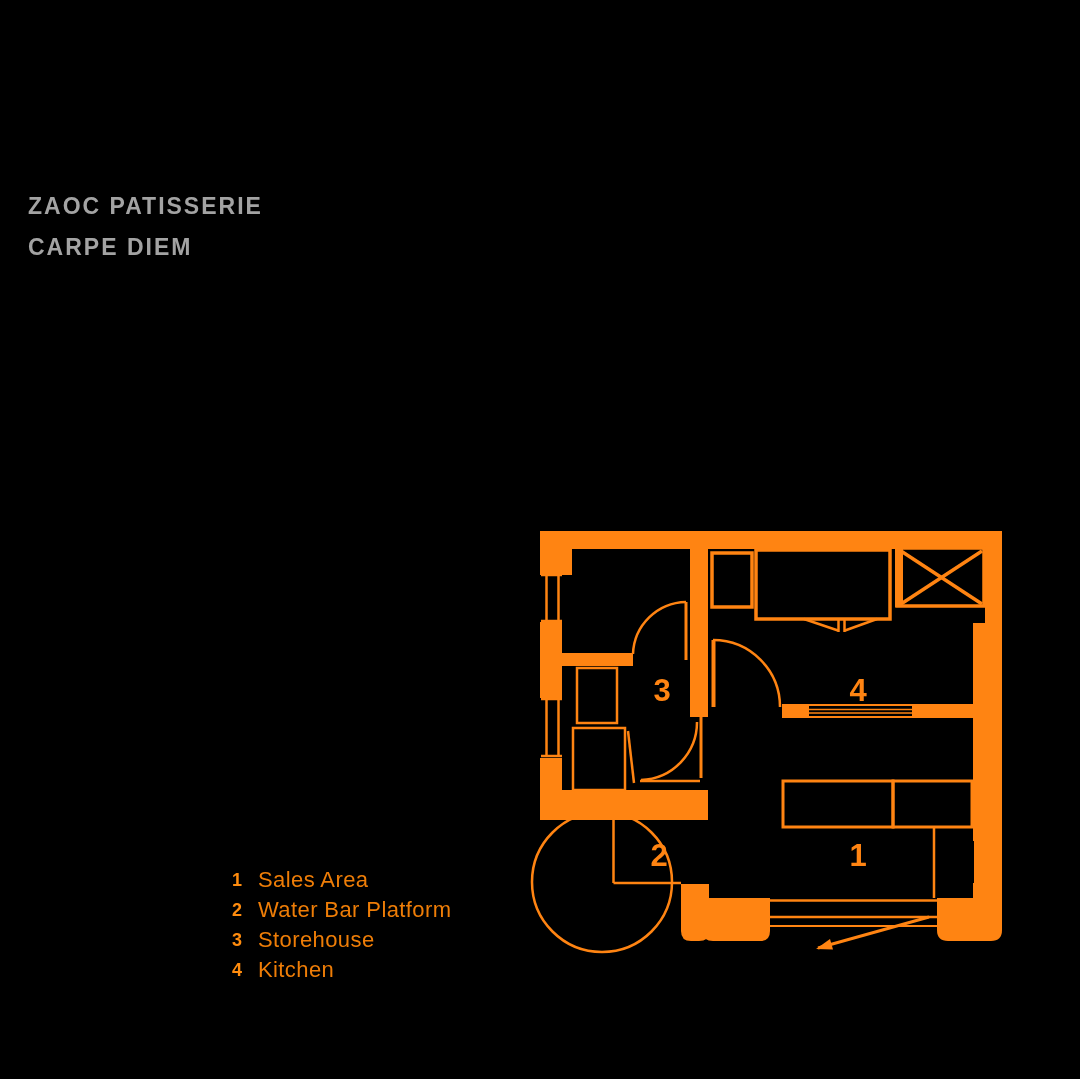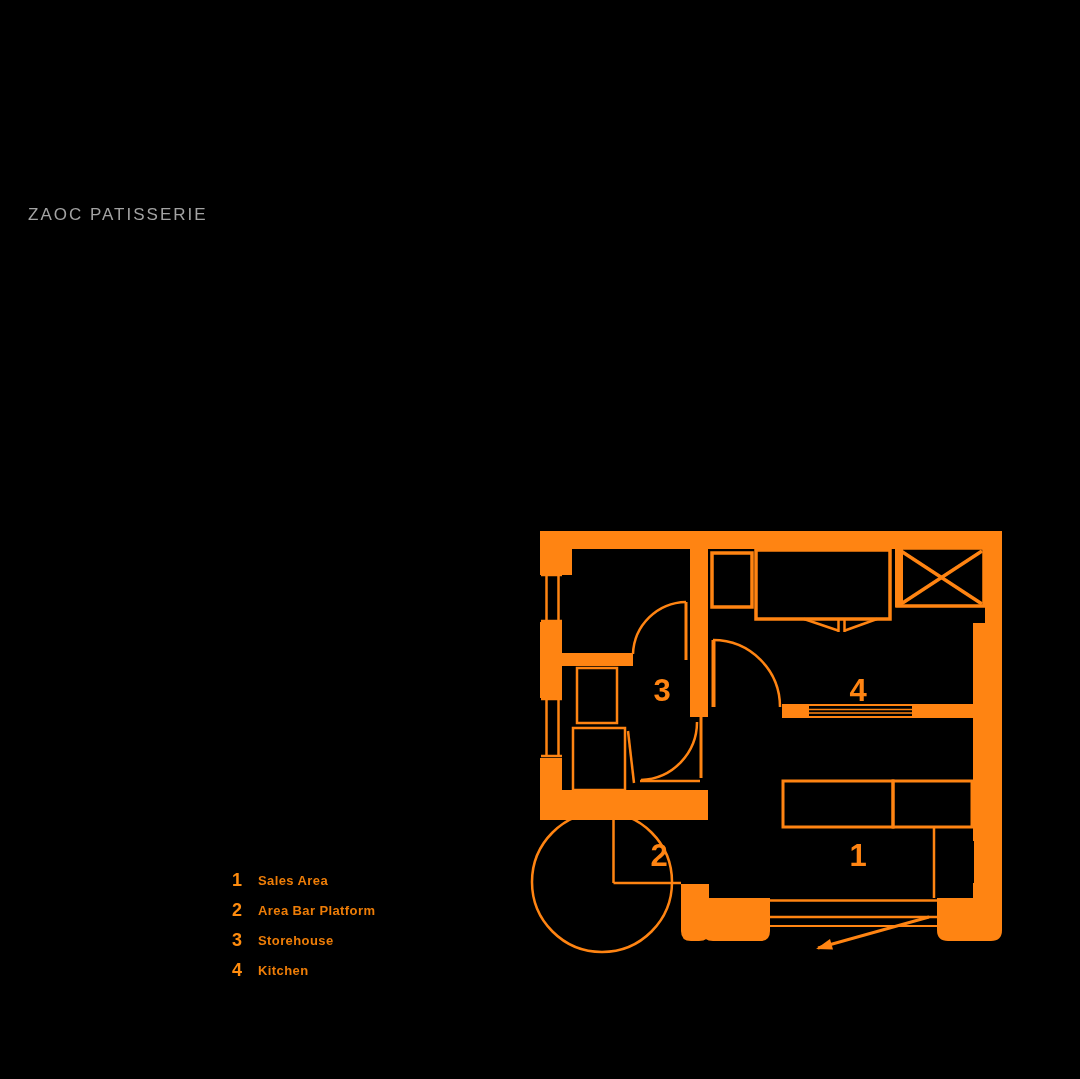--- a/index.html
+++ b/index.html
@@ -10,55 +10,56 @@
     --title-gray:#a3a3a3;
   }
   html,body{margin:0;padding:0;}
   body{
     width:1080px;height:1079px;
     background:var(--background);
     overflow:hidden;position:relative;
     font-family:"Liberation Sans",sans-serif;
   }
   .title-block{
-    position:absolute;left:28px;top:194px;
+    position:absolute;left:28px;top:186px;
     color:var(--title-gray);
-    font-weight:normal;font-size:17px;letter-spacing:2px;
+    font-weight:bold;font-size:23px;letter-spacing:2px;
     line-height:41px;white-space:nowrap;
   }
   .legend{
     position:absolute;left:232px;top:865px;
   }
   .legend-row{
     display:flex;align-items:center;height:30px;white-space:nowrap;
   }
   .legend-num{
     width:26px;color:var(--legend-number-orange);
     font-weight:bold;font-size:18px;
   }
   .legend-label{
     color:var(--legend-label-orange);
-    font-size:13px;letter-spacing:0.4px;font-weight:700;
+    font-size:22px;letter-spacing:0.4px;font-weight:400;
   }
   .plan-svg{position:absolute;left:0;top:0;}
   .w{fill:var(--plan-orange);}
   .ln{fill:none;stroke:var(--plan-orange);}
   .blk{fill:none;stroke:#000;}
   .arrow{fill:var(--plan-orange);}
   .num{
     fill:var(--plan-orange);
     font-family:"Liberation Sans",sans-serif;
     font-weight:bold;font-size:31px;text-anchor:middle;
   }
 </style>
 </head>
 <body>
 
 <div class="title-block">
   <div>ZAOC PATISSERIE</div>
+  <div>CARPE DIEM</div>
 </div>
 
 <svg class="plan-svg" width="1080" height="1079" viewBox="0 0 1080 1079">
 
   <circle class="ln" cx="602" cy="882" r="70" stroke-width="2.5"></circle>
 
   <g>
     <rect class="w" x="540" y="531" width="462" height="18"></rect>
     <rect class="w" x="985" y="531" width="17" height="97"></rect>
     <rect class="w" x="973" y="623" width="29" height="287"></rect>
@@ -154,21 +155,21 @@
   <text class="num" x="858" y="866">1</text>
 </svg>
 
 <div class="legend">
   <div class="legend-row">
     <span class="legend-num">1</span>
     <span class="legend-label">Sales Area</span>
   </div>
   <div class="legend-row">
     <span class="legend-num">2</span>
-    <span class="legend-label">Area Bar Platform</span>
+    <span class="legend-label">Water Bar Platform</span>
   </div>
   <div class="legend-row">
     <span class="legend-num">3</span>
     <span class="legend-label">Storehouse</span>
   </div>
   <div class="legend-row">
     <span class="legend-num">4</span>
     <span class="legend-label">Kitchen</span>
   </div>
 </div>

